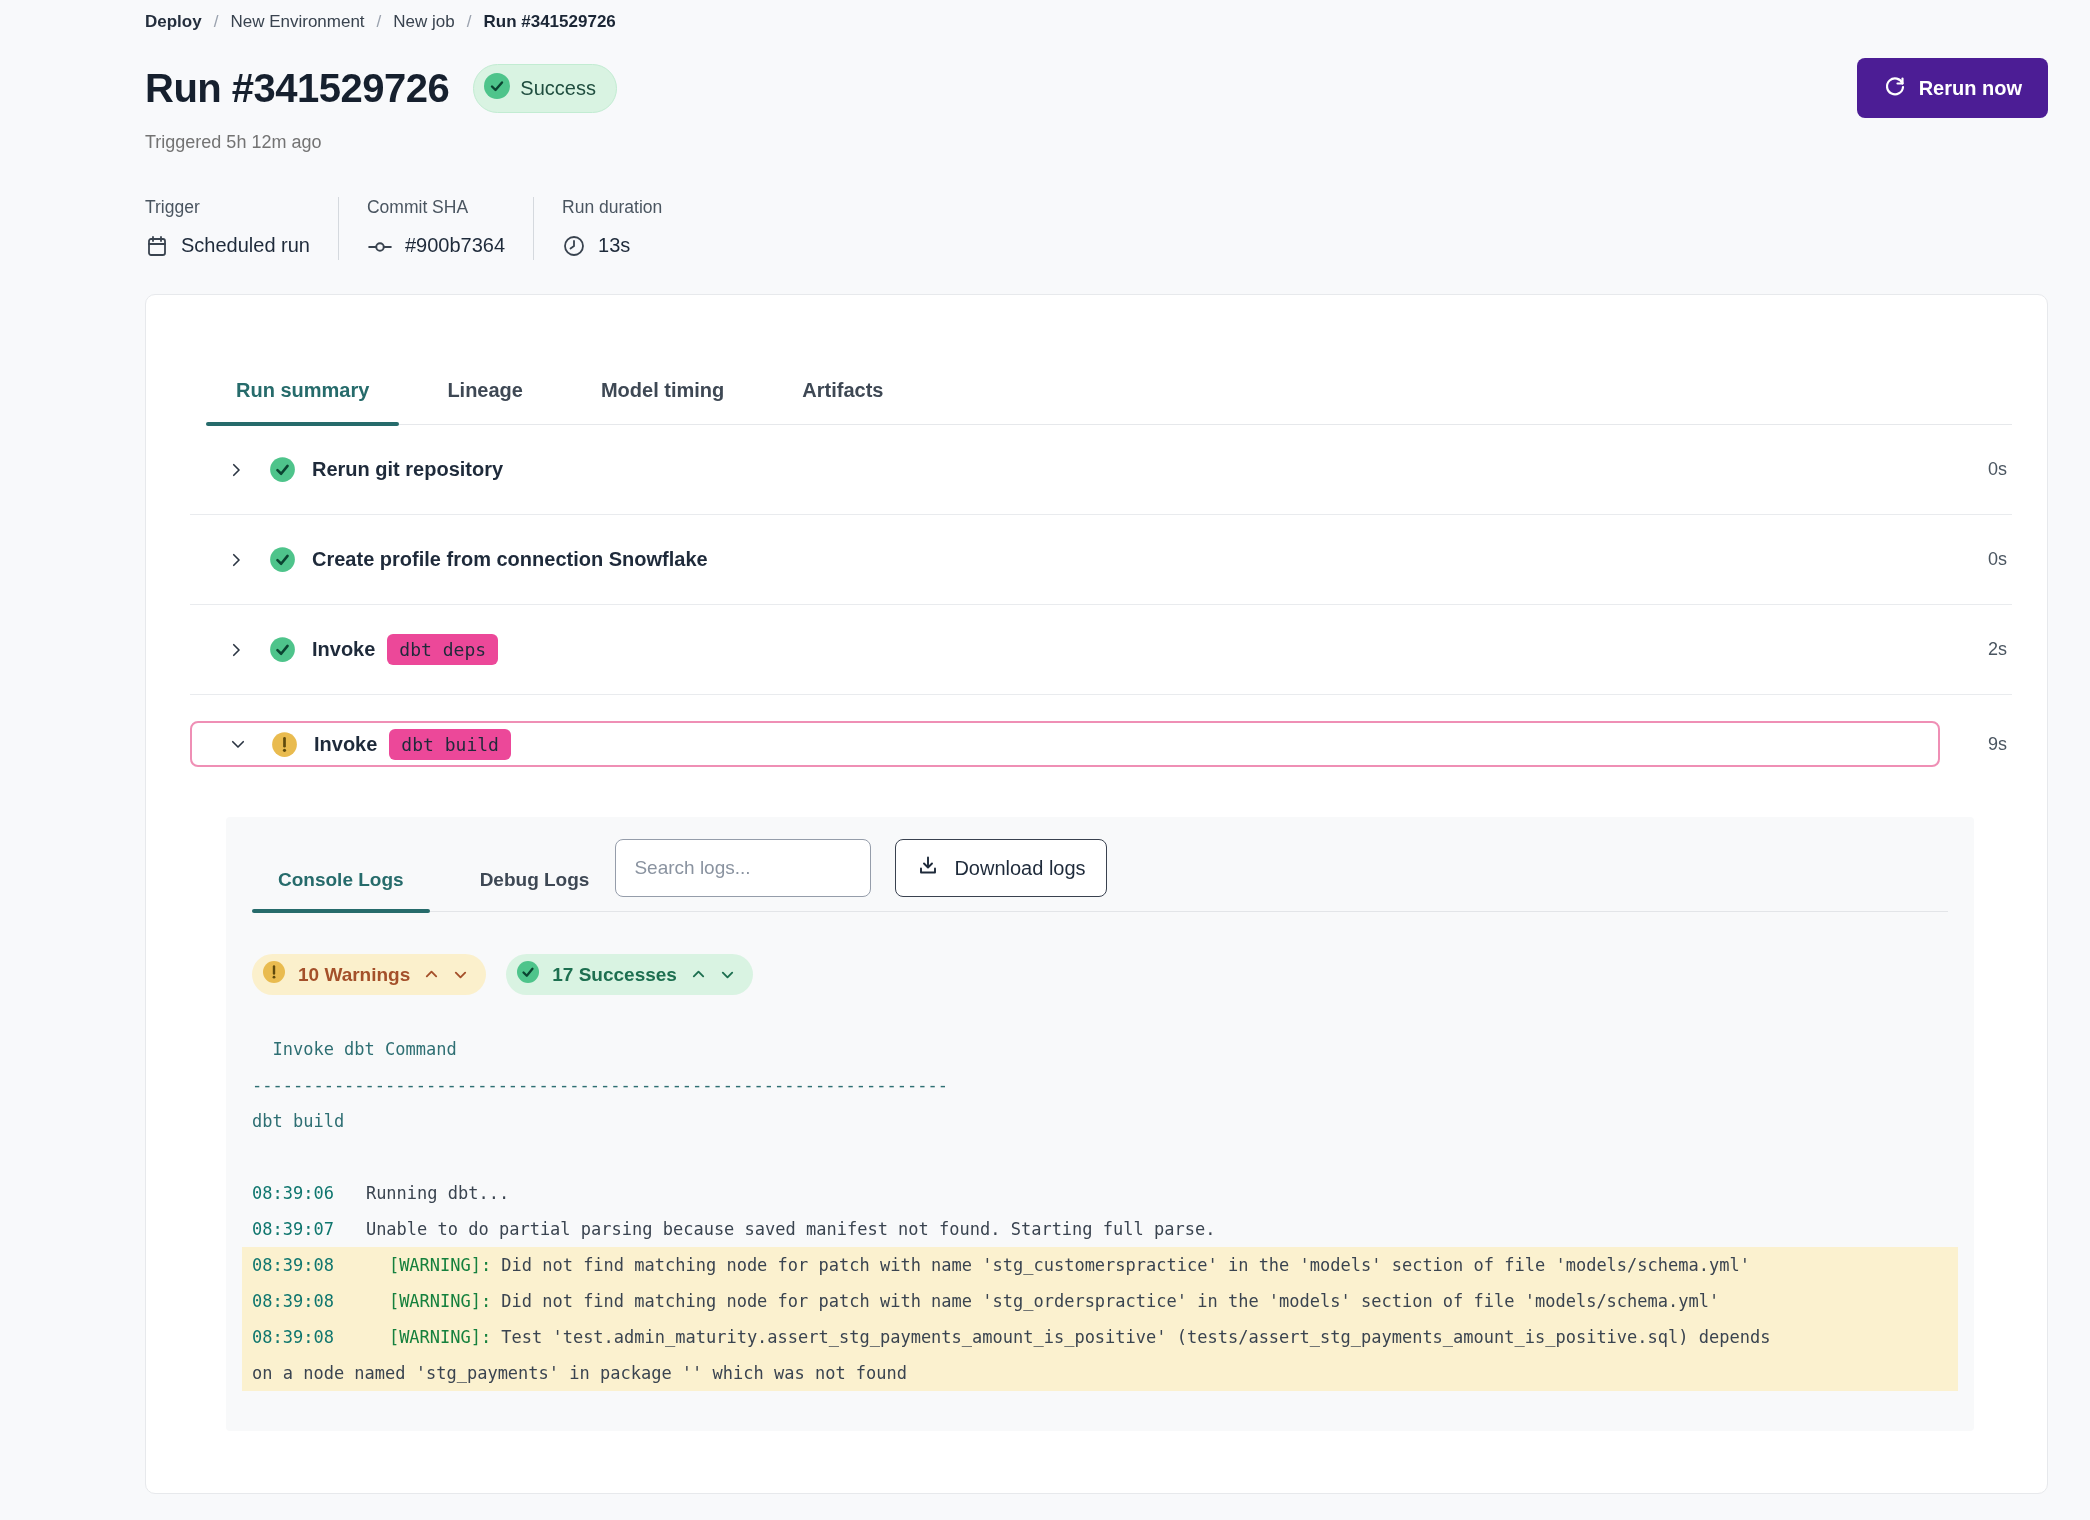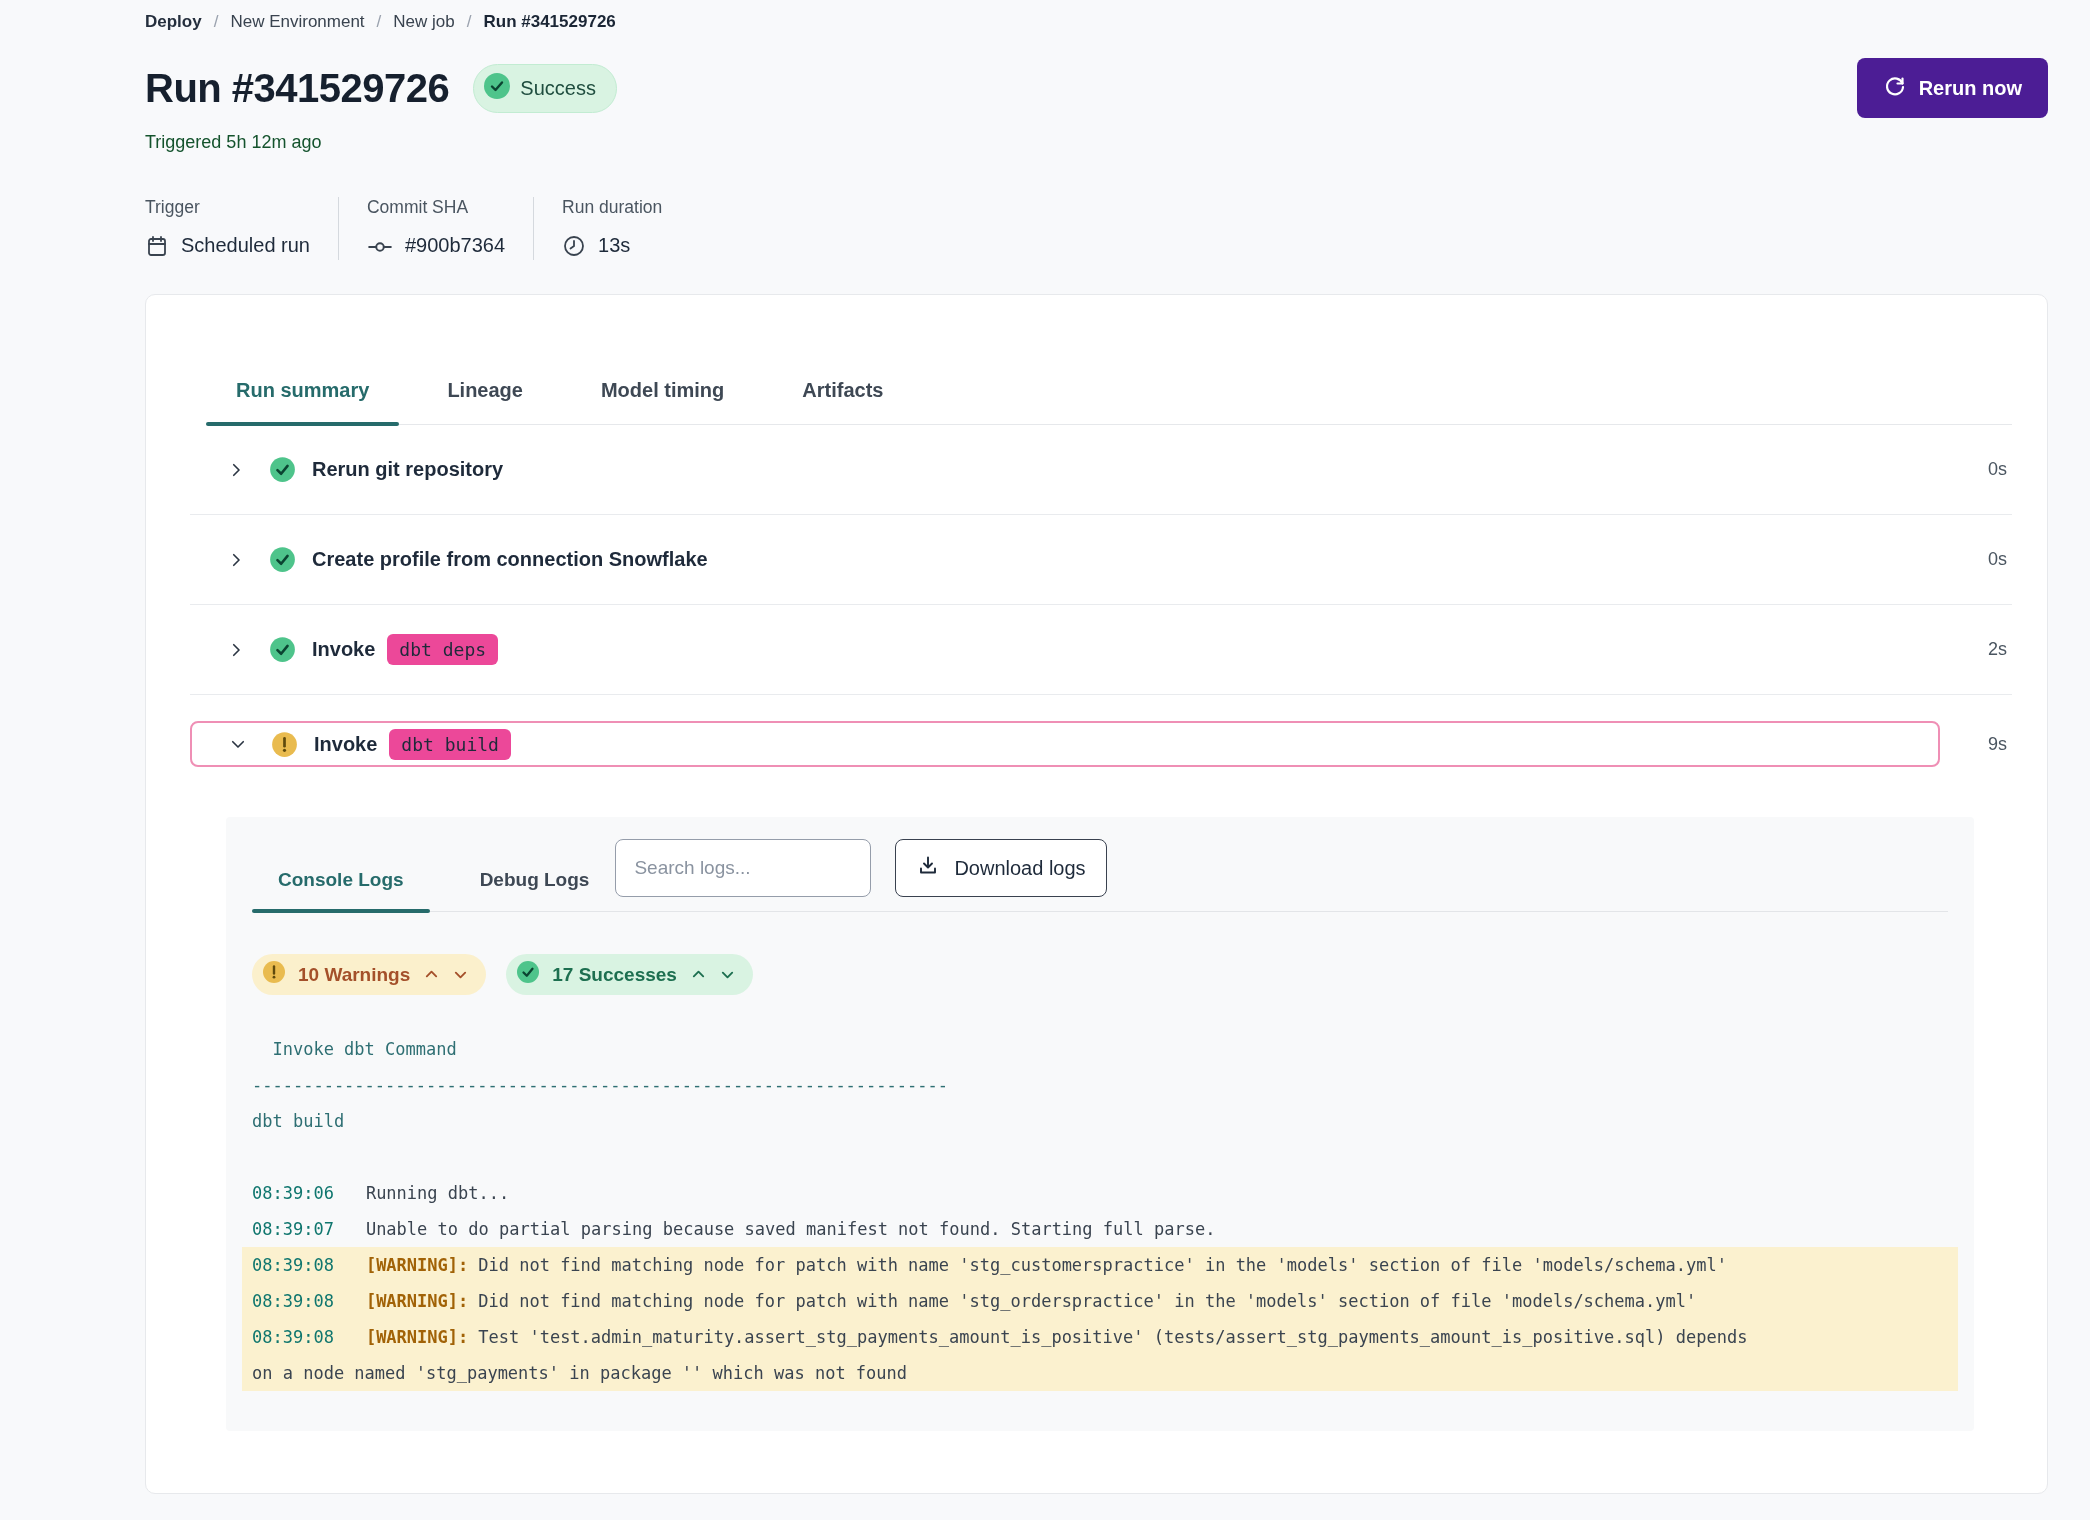--- a/index.html
+++ b/index.html
@@ -17,21 +17,21 @@
   .crumb.first { font-weight:700; color:#252f3e; }
   .crumb-sep { color:#9aa2ae; }
   .crumb-current { font-weight:700; color:#1b2635; }
 
   
   .header-row { display:flex; align-items:center; justify-content:space-between; margin-top:26px; }
   .header-left { display:flex; align-items:center; gap:24px; }
   h1.title { font-size:40px; font-weight:700; color:#16202e; letter-spacing:-0.5px; }
   .status-badge { display:inline-flex; align-items:center; gap:10px; background:#d9f3e2; border:1px solid #c2ecd2; border-radius:999px; padding:8px 20px 8px 10px; font-size:20px; color:#1f4d3f; }
   .rerun-btn { display:flex; align-items:center; gap:12px; background:#4c1d95; color:#ffffff; border:none; border-radius:8px; height:60px; padding:0 26px; font-size:20px; font-weight:700; font-family:inherit; cursor:pointer; }
-  .triggered { margin-top:14px; font-size:18px; color:#14532d; }
+  .triggered { margin-top:14px; font-size:18px; color:#737373; }
 
   
   .meta-row { display:flex; margin-top:44px; }
   .meta-col { padding-right:28px; margin-right:28px; border-right:1px solid #d5d9de; }
   .meta-col:last-child { border-right:none; }
   .meta-label { font-size:17.5px; color:#4a5560; }
   .meta-value { display:flex; align-items:flex-start; gap:12px; margin-top:16px; font-size:20px; color:#1e2a3a; }
   .meta-value svg { display:block; }
 
   
@@ -78,21 +78,21 @@
   .pill.warn { background:#fbf0cc; color:#a4502a; }
   .pill.ok { background:#d9f3e2; color:#1d6f50; }
   .pill .mini-chev { display:flex; cursor:pointer; margin-left:2px; }
 
   
   .log-lines { margin-top:36px; font-family:"DejaVu Sans Mono", monospace; font-size:17px; line-height:36px; color:#3a4450; }
   .log-line { white-space:pre; }
   .log-line.command { color:#2e6f73; }
   .log-spacer { height:36px; }
   .log-line .ts { color:#0f766e; margin-right:32px; }
-  .log-line .wtag { color:#a16207; font-weight:700; margin-right:10px; }
+  .log-line .wtag { color:#15803d; font-weight:400; margin-right:10px;margin-left:23px; }
   .log-line.warn { background:#fbf1cf; margin:0 -10px; padding:0 10px; white-space:normal; }
   .log-line.warn .row { white-space:pre-wrap; }
 </style>
 </head>
 <body>
 
 <div class="page">
 
   <nav class="breadcrumb" id="breadcrumb">
       <span class="crumb first">Deploy</span>

